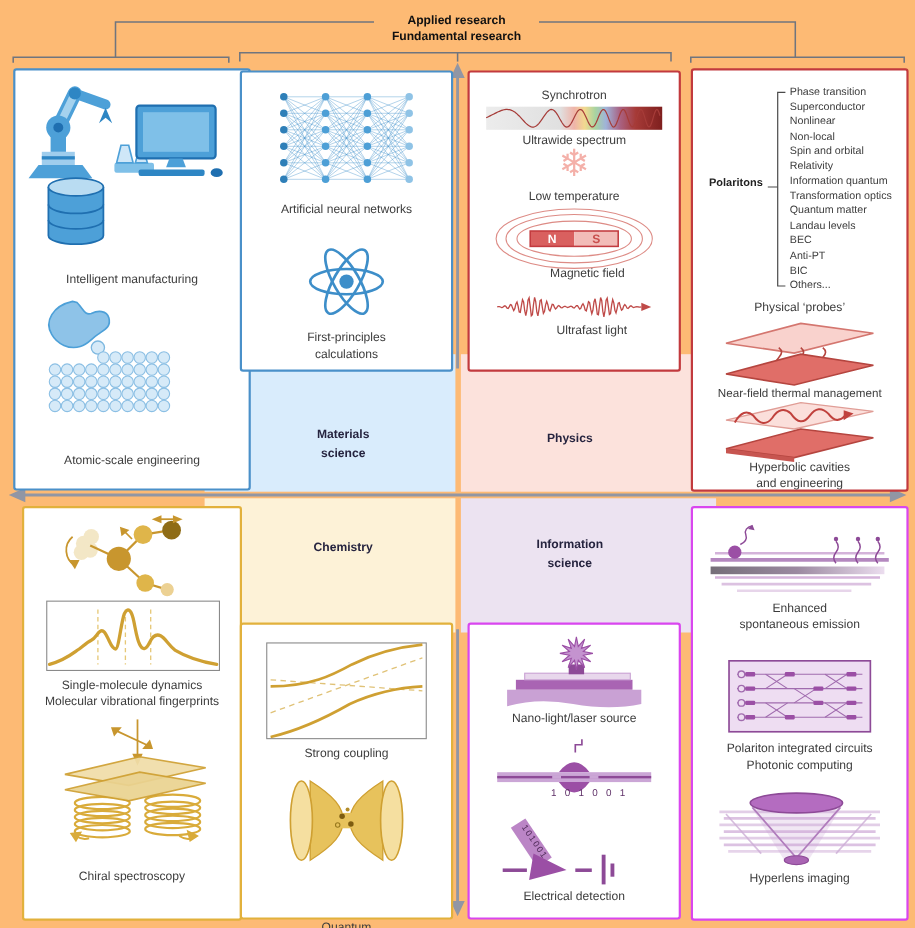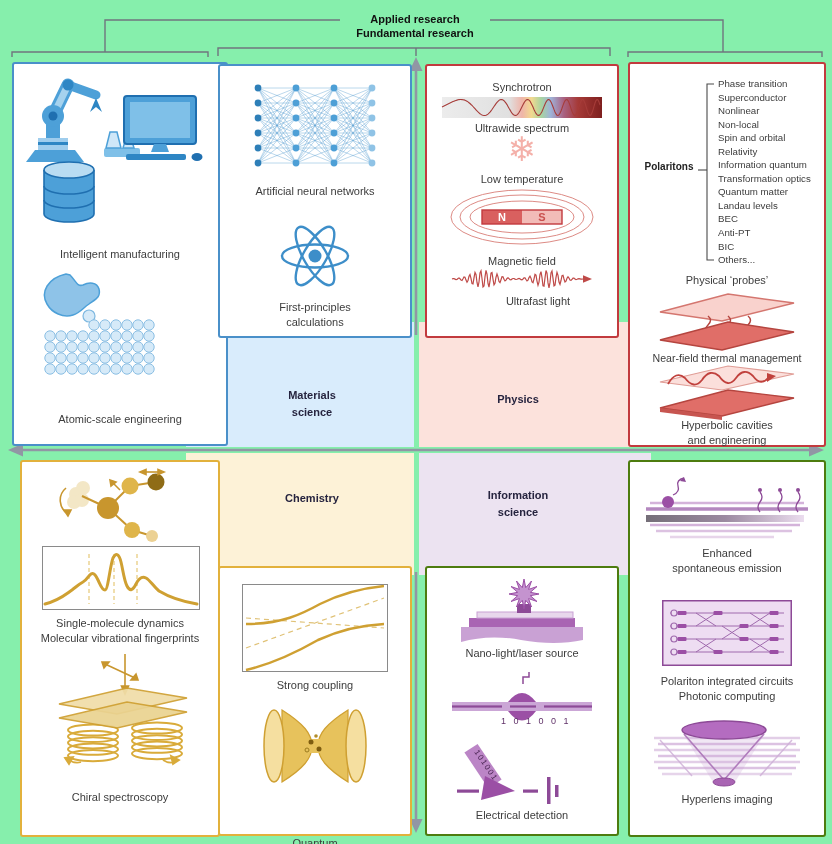--- a/index.html
+++ b/index.html
@@ -1,26 +1,26 @@
 <!DOCTYPE html>
 <html><head>
 <meta charset="utf-8">
 <style>
   html,body{margin:0;padding:0;background:#fff;}
-  #fig{position:relative;width:832px;height:844px;background:#86efac;overflow:hidden;
+  #fig{position:relative;width:832px;height:844px;background:#fdba74;overflow:hidden;
        font-family:"Liberation Sans","DejaVu Sans",sans-serif;}
   .hdr{position:absolute;font-weight:bold;font-size:11px;color:#111;text-align:center;}
   .quad{position:absolute;}
   .qlbl{position:absolute;font-weight:bold;font-size:11px;color:#26243f;text-align:center;
         white-space:pre-line;line-height:1.5;z-index:4;}
   .box{position:absolute;background:#fff;border-radius:3px;z-index:3;}
   .b-blue{border:2px solid #4a90c9;}
   .b-red{border:2px solid #c23a3e;}
   .b-gold{border:2px solid #e2b13c;}
-  .b-purple{border:2px solid #4d7c0f;}
+  .b-purple{border:2px solid #d946ef;}
   .lbl{position:absolute;left:0;width:100%;text-align:center;font-size:11px;color:#3c3c3c;
        line-height:1.35;white-space:pre-line;}
   .plist{position:absolute;left:88px;top:13px;width:104px;}
   .plist div{font-size:9.7px;color:#3c3c3c;line-height:13.55px;text-align:left;}
   .ptitle{position:absolute;left:10px;top:97px;width:58px;font-weight:bold;font-size:10px;
           color:#222;text-align:center;}
   .snow{position:absolute;left:0;width:100%;text-align:center;font-size:34px;color:#f4b0a9;line-height:1;}
   svg{position:absolute;overflow:visible;}
   #axes{left:0;top:0;z-index:1;}
 </style>
@@ -329,21 +329,21 @@
         <ellipse cx="77" cy="29" rx="52" ry="16"></ellipse>
         <ellipse cx="77" cy="29" rx="62" ry="22"></ellipse>
         <ellipse cx="77" cy="29" rx="71" ry="27"></ellipse>
       </g>
       <rect x="37" y="22" width="40" height="14" fill="#d9605f"></rect>
       <rect x="77" y="22" width="40" height="14" fill="#f2bcb8"></rect>
       <rect x="37" y="22" width="80" height="14" fill="none" stroke="#c23a3e" stroke-width="1.4"></rect>
       <text x="57" y="33" text-anchor="middle" font-size="11" font-weight="bold" fill="#ffffff">N</text>
       <text x="97" y="33" text-anchor="middle" font-size="11" font-weight="bold" fill="#c9504e">S</text>
     </svg>
-    <div class="lbl" style="top:188px;">Magnetic field</div>
+    <div class="lbl" style="top:176px;padding-left:12px;">Magnetic field</div>
     <svg style="left:25px;top:200px;" width="140" height="26" viewBox="0 0 140 26">
       <path id="pulse" fill="none" stroke="#bf4a48" stroke-width="1.2" d="M0,13.0L1,12.7L2,12.7L3,13.1L4,13.6L5,13.4L6,12.5L7,12.0L8,12.7L9,14.1L10,14.5L11,12.8L12,10.9L13,11.2L14,14.1L15,16.3L16,14.6L17,10.3L18,8.6L19,12.3L20,17.6L21,17.9L22,11.9L23,6.4L24,8.5L25,16.5L26,20.9L27,16.0L28,7.0L29,4.8L30,12.5L31,21.0L32,20.0L33,10.8L34,4.3L35,8.1L36,17.5L37,21.2L38,15.2L39,7.2L40,6.5L41,13.2L42,18.9L43,17.3L44,11.2L45,8.0L46,10.8L47,15.5L48,16.6L49,13.7L50,10.6L51,10.8L52,13.2L53,14.9L54,14.1L55,12.4L56,11.7L57,12.6L58,13.6L59,13.8L60,13.1L61,12.5L62,12.5L63,13.1L64,13.5L65,13.3L66,12.7L67,12.4L68,12.8L69,13.6L70,13.9L71,13.0L72,11.9L73,11.9L74,13.5L75,14.9L76,14.2L77,11.6L78,10.1L79,12.2L80,15.9L81,16.7L82,12.8L83,8.3L84,9.1L85,15.1L86,19.3L87,16.1L88,8.5L89,5.6L90,11.6L91,19.8L92,20.2L93,11.8L94,4.5L95,7.2L96,16.9L97,22.0L98,16.4L99,7.0L100,5.0L101,12.3L102,19.9L103,19.1L104,11.4L105,6.3L106,9.3L107,16.0L108,18.4L109,14.5L110,9.6L111,9.2L112,13.0L113,16.0L114,15.2L115,12.2L116,10.8L117,12.0L118,14.0L119,14.4L120,13.3L121,12.2L122,12.2L123,13.1L124,13.6L125,13.3L126,12.9L127,12.7L128,12.9L129,13.1L130,13.2L131,13.0"></path>
       <polygon points="140,13 131,9.2 131,16.8" fill="#bf4a48"></polygon>
     </svg>
     <div class="lbl" style="top:228px;padding-left:16px;">Ultrafast light</div>
   </div>
 
   <div class="box b-red" style="left:628px;top:62px;width:194px;height:381px;">
     <svg style="left:0;top:0;" width="194" height="381" viewBox="0 0 194 381">
       <path d="M84,20 H77 V196 H84" fill="none" stroke="#4a4a4a" stroke-width="1.1"></path>

